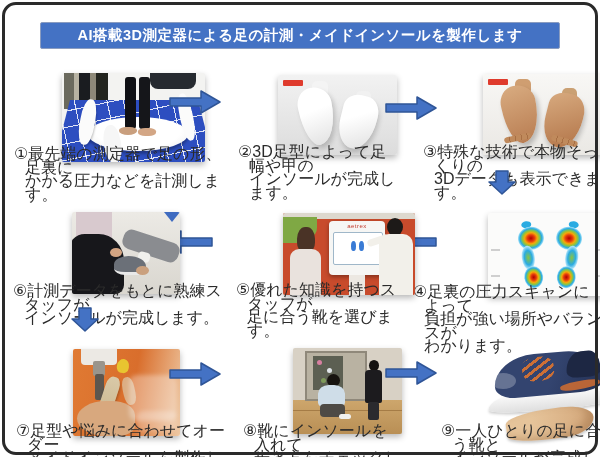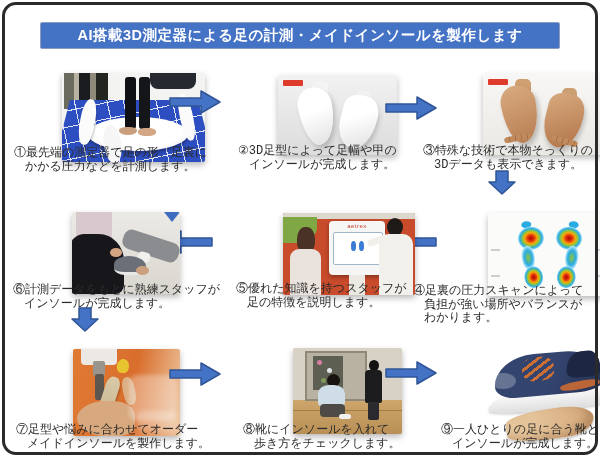--- a/index.html
+++ b/index.html
@@ -16,22 +16,22 @@
   .p1{left:22px;top:57px;width:143px;height:89px;background:#f3f3f1;}
   .p2{left:238px;top:59px;width:119px;height:80px;background:linear-gradient(180deg,#f2f2f2,#dcdcdc);}
   .p3{left:443px;top:58px;width:120px;height:81px;background:linear-gradient(180deg,#f8f7f5,#eae8e4);}
   .p4{left:448px;top:197px;width:122px;height:83px;background:#fbfbfa;}
   .p5{left:243px;top:197px;width:132px;height:82px;background:#c84b2c;}
   .p6{left:32px;top:196px;width:108px;height:82px;background:linear-gradient(180deg,#eceae5,#d9d6cf);}
   .p7{left:33px;top:333px;width:107px;height:87px;background:linear-gradient(100deg,#e07a33,#d96e2c 55%,#eec9a4);}
   .p8{left:253px;top:332px;width:109px;height:86px;background:#d8d1c5;}
   .p9{left:438px;top:331px;width:147px;height:96px;background:transparent;box-shadow:none;overflow:visible;}
   
-  .cap{position:absolute;font-size:12px;line-height:13.5px;color:#2b2b2b;white-space:pre-line;
-       padding-left:11px;text-indent:-11px;font-family:Liberation Mono, monospace;}
+  .cap{position:absolute;font-size:16px;line-height:13.5px;color:#2b2b2b;white-space:pre-line;
+       padding-left:11px;text-indent:-11px;}
   .c1{left:14px;top:147px;width:205px;}
   .c2{left:238px;top:145px;width:152px;}
   .c3{left:423px;top:145px;width:170px;}
   .c4{left:413px;top:285px;width:180px;}
   .c5{left:236px;top:283px;width:162px;}
   .c6{left:13px;top:284px;width:212px;}
   .c7{left:16px;top:424px;width:198px;}
   .c8{left:243px;top:424px;width:148px;}
   .c9{left:441px;top:424px;width:154px;}
   
@@ -260,21 +260,21 @@
   <div class="s p5-scanL"></div>
   <div class="s p5-scanR"></div>
   <div class="s p5-stand"></div>
   <div class="s p5-w-head"></div>
   <div class="s p5-w-body"></div>
   <div class="s p5-m-head"></div>
   <div class="s p5-m-body"></div>
   <div class="s p5-m-arm"></div>
 </figure>
 <div class="cap c5">⑤優れた知識を持つスタッフが
-足の特徴を説明します。</div>
+足に合う靴を選びます。</div>
 
 <div class="arrow a5">
   <svg width="54" height="28" viewBox="0 0 54 28">
       <path d="M52 10 H21 V3 L2 14 L21 25 V18 H52 Z" fill="#4472C4" stroke="#2F5597" stroke-width="1.5" stroke-linejoin="round"></path>
     </svg>
 </div>
 
 <figure class="ph p6">
   <div class="s p6-torso"></div>
   <div class="s p6-pants"></div>

